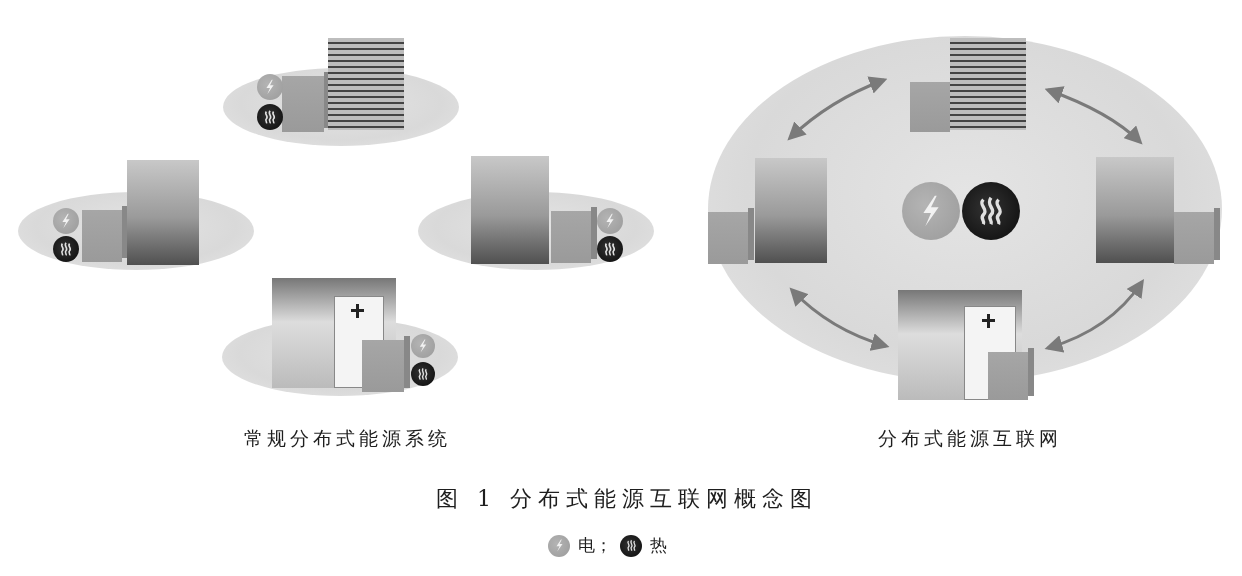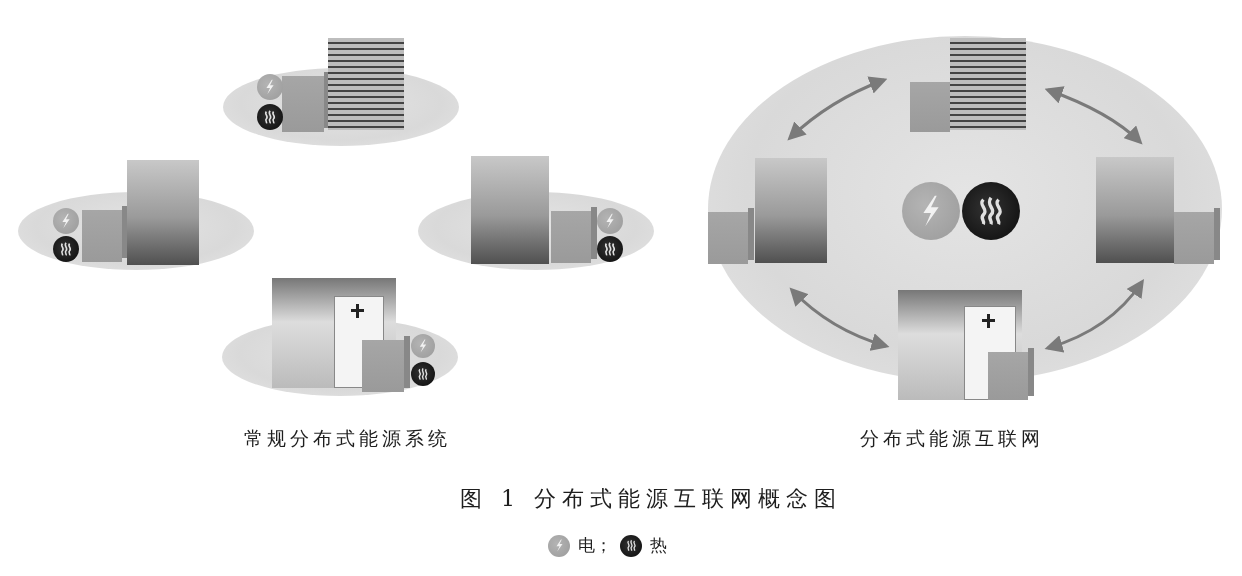--- a/index.html
+++ b/index.html
@@ -153,24 +153,24 @@
       <svg width="38" height="38">
         <use href="#boltsym"></use>
       </svg>
     </div>
   <div class="heat" style="left:962px;top:182px;width:58px;height:58px">
       <svg width="38" height="38">
         <use href="#heatsym"></use>
       </svg>
     </div>
 
-  <div class="label" style="left:860px;top:426px">分布式能源互联网</div>
+  <div class="label" style="left:878px;top:426px">分布式能源互联网</div>
 </div>
 
-<div class="caption" style="left:460px;top:484px">图 1  分布式能源互联网概念图</div>
+<div class="caption" style="left:436px;top:484px">图 1  分布式能源互联网概念图</div>
 <div class="legend" style="left:548px;top:534px">
   <span class="bolt" style="position:relative;width:22px;height:22px">
       <svg width="15" height="15">
         <use href="#boltsym"></use>
       </svg>
     </span>
   <span>电；</span>
   <span class="heat" style="position:relative;width:22px;height:22px">
       <svg width="15" height="15">
         <use href="#heatsym"></use>

